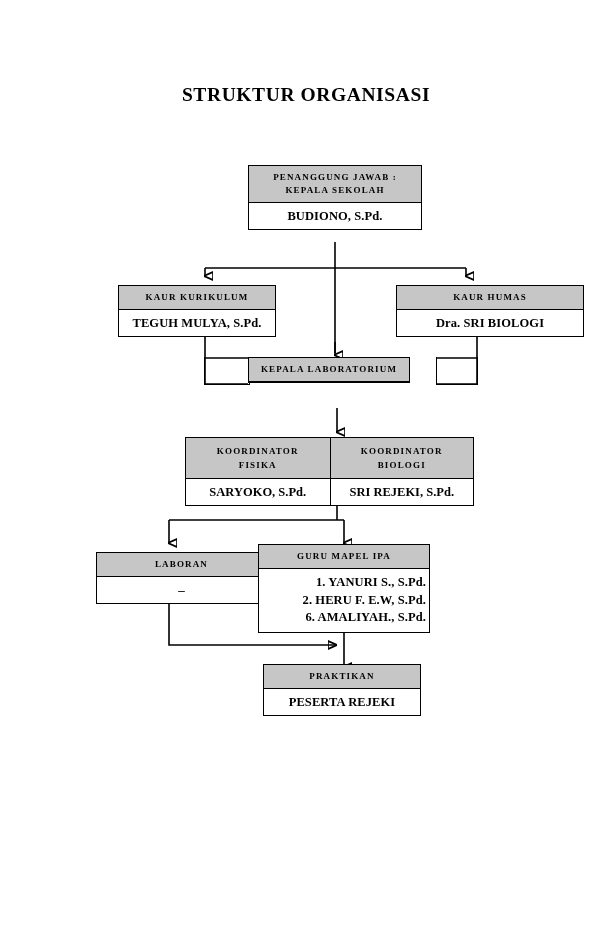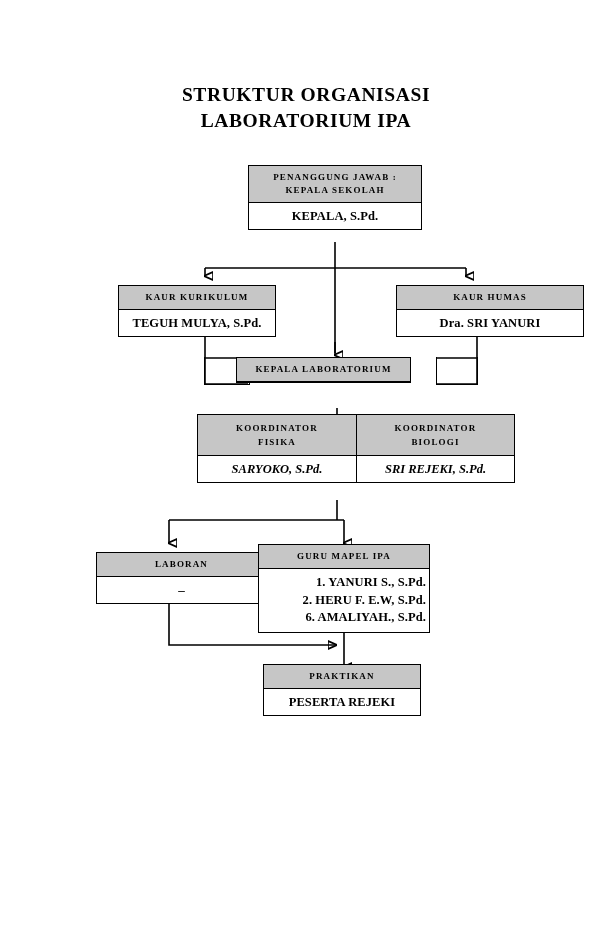--- a/index.html
+++ b/index.html
@@ -121,39 +121,37 @@
     border-bottom: 1.4px solid #000000;
   }
   .split-body .col {
     background: #ffffff;
     text-align: center;
     font-family: "Liberation Serif", "DejaVu Serif", serif;
     font-weight: bold;
     font-size: 12.5px;
     line-height: 16px;
     padding: 5px 2px 5px 2px;
-    font-style: italic;
   }
 
   
   .side-frame {
     position: absolute;
     border: 1.4px solid #000000;
     background: transparent;
     box-sizing: border-box;
   }
 </style>
 </head>
 <body>
 
 <div id="chart-root">
 
   <div class="title-block">
     <div class="title-line">STRUKTUR ORGANISASI</div>
-    <div class="title-line">LABORATORIUM IPA</div>
   </div>
 
   <svg id="connectors" width="612" height="936" viewBox="0 0 612 936">
     <defs>
       <marker id="arrow-down" markerWidth="10" markerHeight="9" refX="5" refY="8" orient="auto" markerUnits="userSpaceOnUse">
         <path d="M1,0 L9,0 L5,9 Z" fill="#000000" stroke="none"></path>
       </marker>
       <marker id="arrow-right" markerWidth="9" markerHeight="10" refX="8" refY="5" orient="auto" markerUnits="userSpaceOnUse">
         <path d="M0,1 L0,9 L9,5 Z" fill="#000000" stroke="none"></path>
       </marker>
@@ -190,38 +188,38 @@
   </svg>
 
   <div class="side-frame" style="left:204px; top:357px; width:46px; height:28px; border-top:none;"></div>
   <div class="side-frame" style="left:436px; top:357px; width:42px; height:28px; border-top:none;"></div>
 
   <div class="node" style="left:248px; top:165px; width:174px;">
     <div class="node-head">
       <div>PENANGGUNG JAWAB :</div>
       <div>KEPALA SEKOLAH</div>
     </div>
-    <div class="node-body">KEPALA, S.Pd.</div>
+    <div class="node-body">BUDIONO, S.Pd.</div>
   </div>
 
   <div class="node" style="left:118px; top:285px; width:158px;">
     <div class="node-head">KAUR KURIKULUM</div>
     <div class="node-body">TEGUH MULYA, S.Pd.</div>
   </div>
 
   <div class="node" style="left:396px; top:285px; width:188px;">
     <div class="node-head">KAUR HUMAS</div>
-    <div class="node-body">Dra. SRI YANURI</div>
-  </div>
-
-  <div class="node" style="left:236px; top:357px; width:175px;">
+    <div class="node-body">Dra. SRI BIOLOGI</div>
+  </div>
+
+  <div class="node" style="left:248px; top:357px; width:162px;">
     <div class="node-head">KEPALA LABORATORIUM</div>
   </div>
 
-  <div class="node" style="left:185px; top:414px; width:318px;margin-left:12px;">
+  <div class="node" style="left:185px; top:437px; width:289px;">
     <div class="split split-head">
       <div class="col">
         <div>KOORDINATOR</div>
         <div>FISIKA</div>
       </div>
       <div class="col">
         <div>KOORDINATOR</div>
         <div>BIOLOGI</div>
       </div>
     </div>

